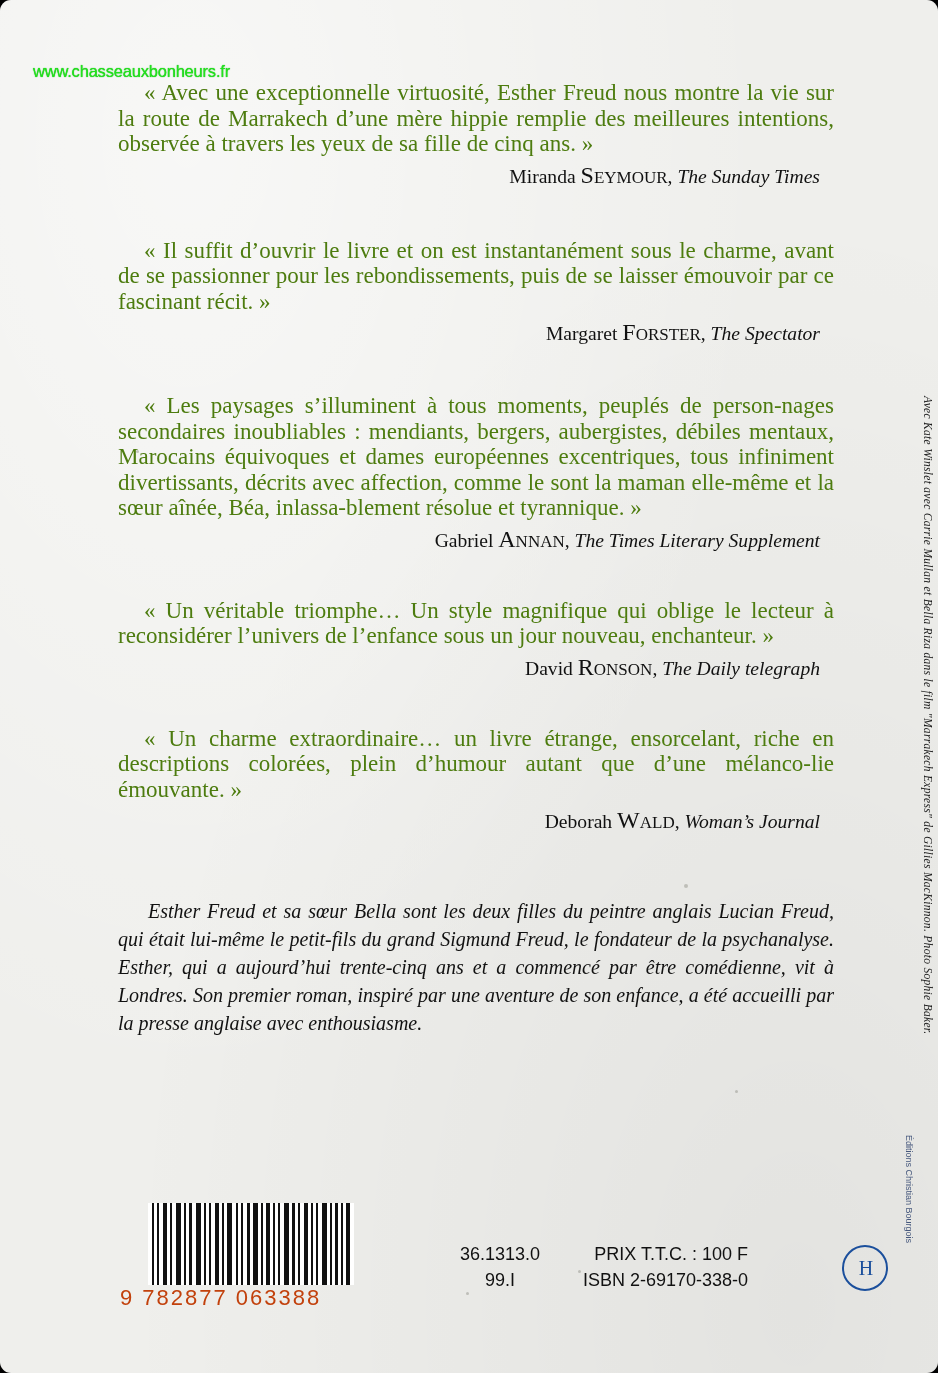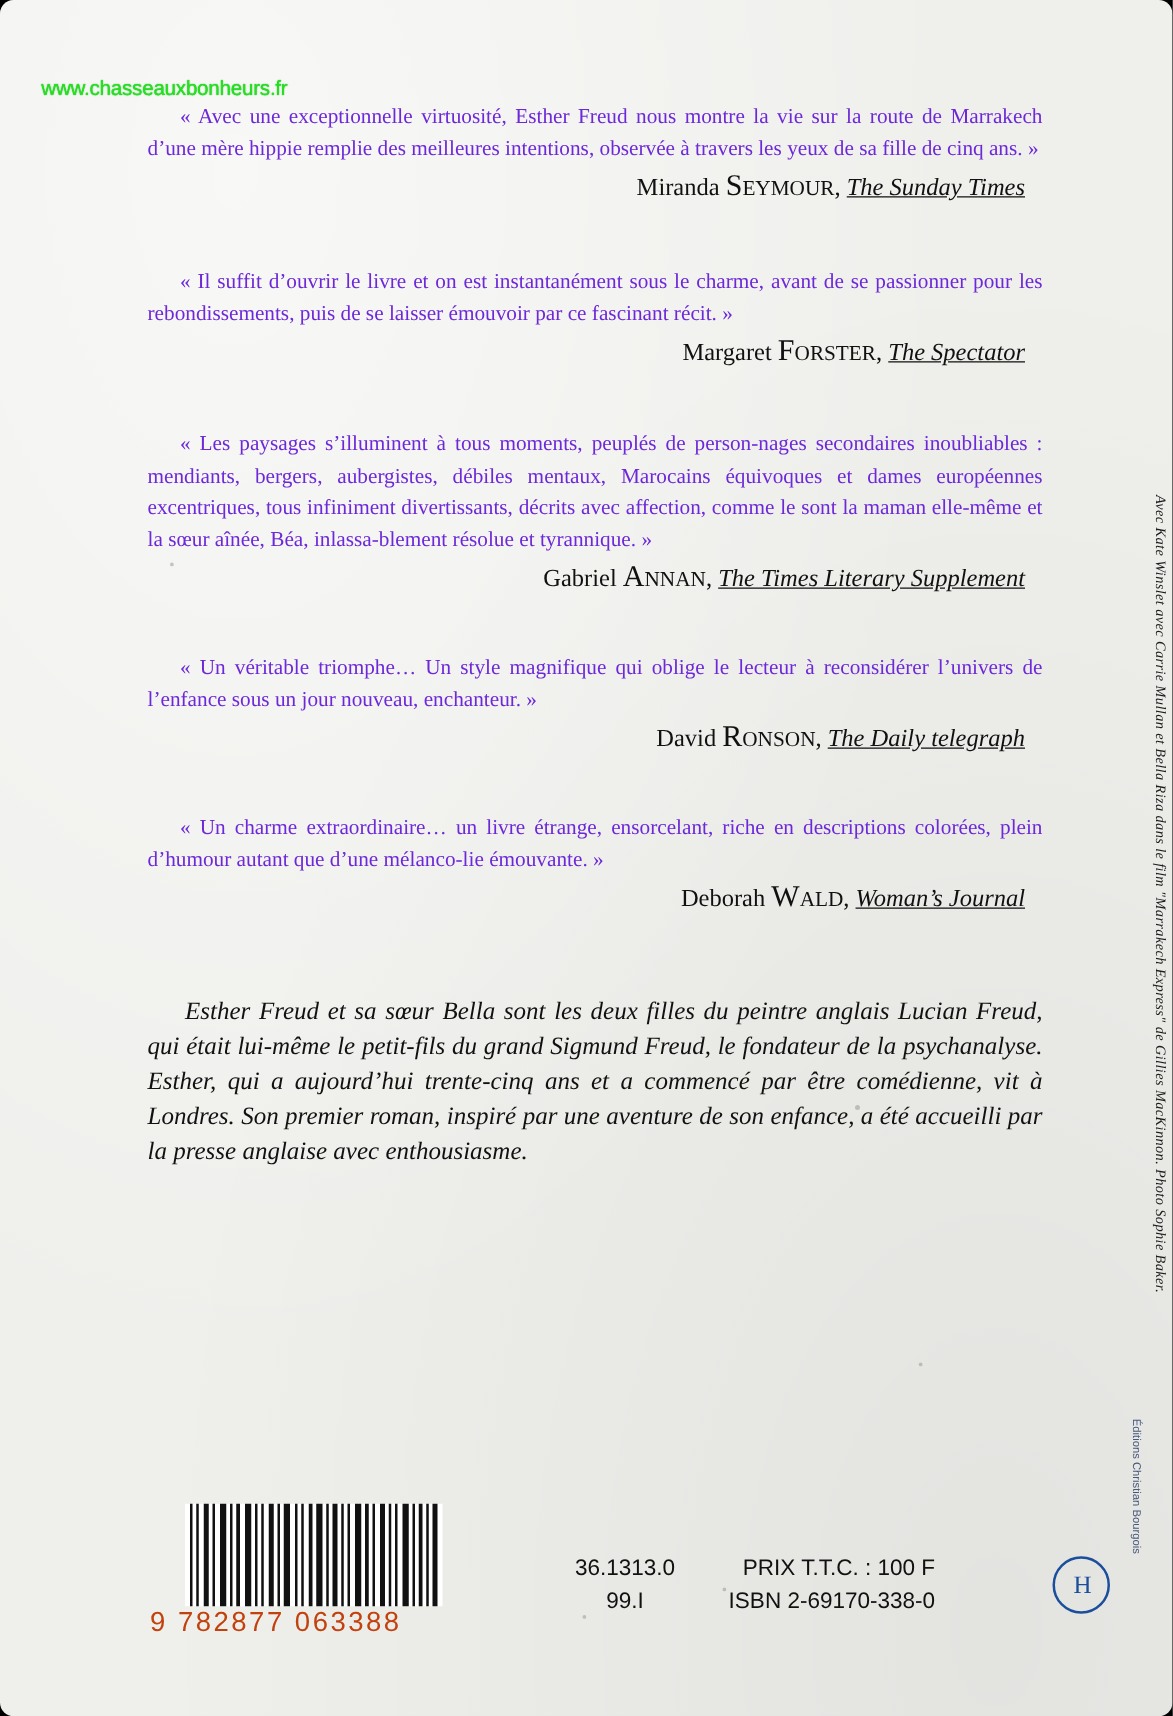--- a/index.html
+++ b/index.html
@@ -51,41 +51,40 @@
     top: 80px;
     width: 716px;
   }
 
   .quote-block {
     margin-bottom: 26px;
   }
   .quote-text {
     text-align: justify;
     text-align-last: left;
-    font-size: 17px;
+    font-size: 23px;
     line-height: 25.5px;
-    color: #6d28d9;
+    color: #4d7c0f;
     text-indent: 26px;
     hyphens: manual;
   }
   .attribution {
     text-align: right;
     font-size: 19.6px;
     line-height: 26px;
     color: #111;
     margin-top: 5px;
     padding-right: 14px;
   }
   .attribution .smallcaps {
     font-variant: small-caps;
     font-size: 24px;
   }
   .attribution .src {
     font-style: italic;
-    text-decoration: underline;
   }
 
   .gap-1 { height: 22px; }
   .gap-2 { height: 20px; }
   .gap-3 { height: 18px; }
   .gap-4 { height: 18px; }
 
   .bio {
     margin-top: 62px;
     font-style: italic;

